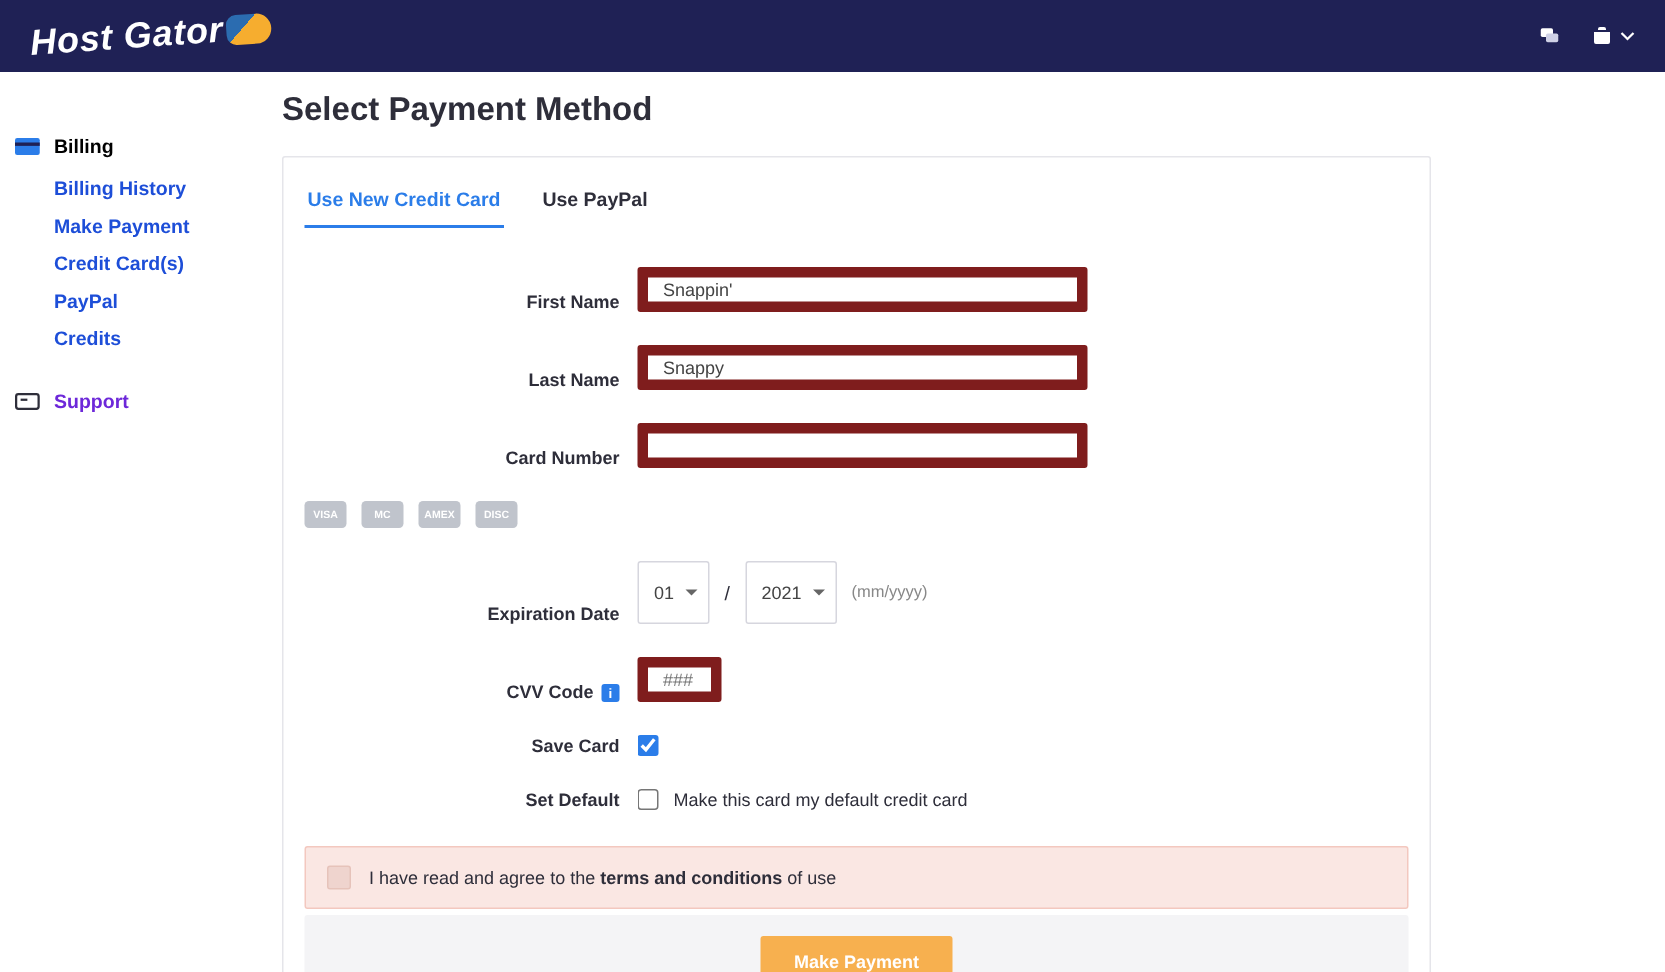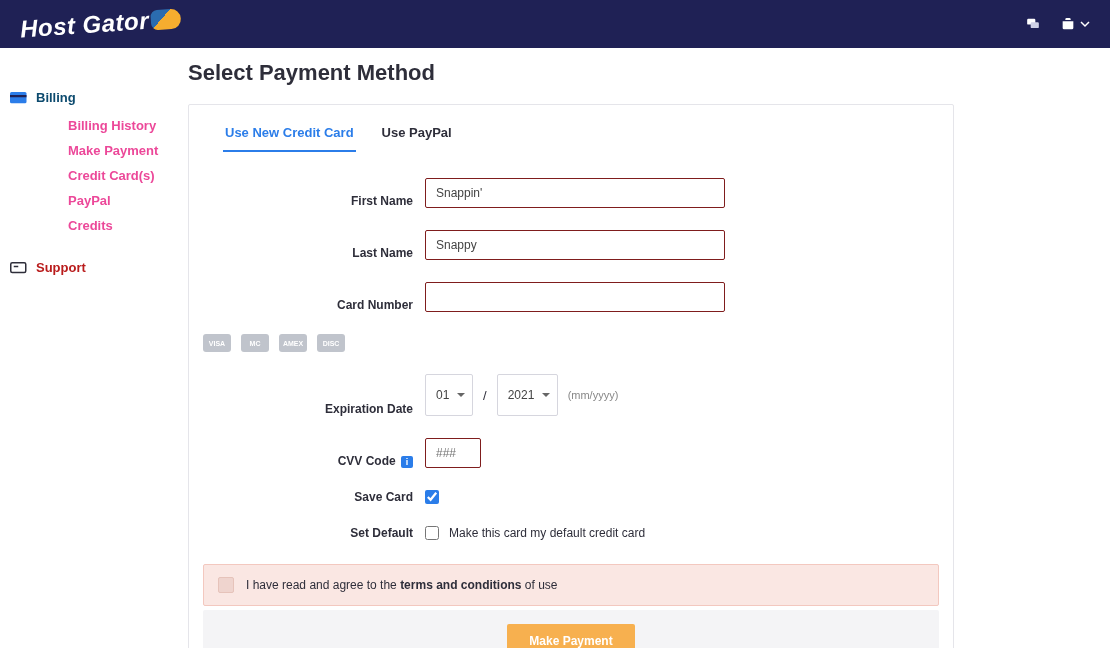--- a/index.html
+++ b/index.html
@@ -4,36 +4,36 @@
 <style>
 * { margin: 0; padding: 0; box-sizing: border-box; }
 body { font-family: -apple-system, BlinkMacSystemFont, "Segoe UI", Arial, sans-serif; font-size: 13px; background: #ffffff; color: #2e2e3a; }
 .topbar { height: 48px; background: #1f2155; display: flex; align-items: center; padding: 0 20px; justify-content: space-between; }
 .logo { color: #fff; font-weight: 900; font-style: italic; font-size: 24px; letter-spacing: 0.5px; transform: rotate(-4deg); display: flex; align-items: center; }
 .logo-img { width: 30px; height: 20px; margin-left: 2px; background: linear-gradient(135deg, #2b6cb0 40%, #f6ad2f 40%); border-radius: 8px 12px 12px 8px; }
 .top-icons { display: flex; gap: 18px; align-items: center; color: #fff; }
 .page { display: flex; }
 .sidebar { width: 170px; padding: 38px 0 0 10px; }
 .side-group { margin-bottom: 18px; }
-.side-head { display: flex; align-items: center; gap: 8px; font-weight: 700; color: #0c4a6e; cursor: pointer; padding: 4px 0; }
-.side-head.muted { color: #b91c1c; }
+.side-head { display: flex; align-items: center; gap: 8px; font-weight: 700; color: #000000; cursor: pointer; padding: 4px 0; }
+.side-head.muted { color: #6d28d9; }
 .side-icon { width: 18px; height: 14px; }
 .side-items { margin-left: 26px; margin-top: 4px; }
-.side-item { padding: 5px 0; font-weight: 600; color: #ec4899; cursor: pointer; margin-left: 32px; }
+.side-item { padding: 5px 0; font-weight: 600; color: #1d4ed8; cursor: pointer; }
 .main { flex: 1; padding: 12px 26px 30px 18px; max-width: 810px; }
 .page-title { font-size: 22px; font-weight: 900; margin-bottom: 18px; color: #2e2e3a; }
 .card { border: 1px solid #e5e5ea; border-radius: 2px; padding: 6px 14px 18px; }
-.tabs { display: flex; gap: 24px; margin-bottom: 28px; padding-top: 6px; margin-left: 20px; }
+.tabs { display: flex; gap: 24px; margin-bottom: 28px; padding-top: 6px; }
 .tab { font-weight: 700; color: #2e2e3a; padding: 8px 2px 10px; cursor: pointer; position: relative; font-size: 13px; }
 .tab.active { color: #2b7de9; }
 .tab.active::after { content: ""; position: absolute; left: 0; right: 0; bottom: -2px; height: 2px; background: #2b7de9; }
 .row { display: flex; align-items: flex-end; margin-bottom: 22px; }
 .lbl { width: 222px; text-align: right; padding-right: 12px; font-size: 12px; font-weight: 600; color: #2e2e3a; }
 .ctl { flex: 1; display: flex; align-items: center; gap: 10px; }
-.txt { width: 300px; height: 30px; border: 1px solid #7f1d1d; border-radius: 2px; padding: 0 10px; color: #444; font-size: 12px; }
+.txt { width: 300px; height: 30px; border: 7px solid #7f1d1d; border-radius: 2px; padding: 0 10px; color: #444; font-size: 12px; }
 .txt.sm { width: 56px; }
 .sel { height: 42px; border: 1px solid #d6d6de; border-radius: 2px; padding: 0 22px 0 10px; font-size: 12px; color: #444; appearance: none; background: #fff; position: relative; }
 .selwrap { position: relative; display: inline-flex; align-items: center; }
 .selwrap::after { content: ""; position: absolute; right: 8px; top: 50%; transform: translateY(-50%); border-left: 4px solid transparent; border-right: 4px solid transparent; border-top: 4px solid #666; pointer-events: none; }
 .cardlogo { width: 28px; height: 18px; background: #c0c4cc; border-radius: 3px; display: inline-flex; align-items: center; justify-content: center; color: #fff; font-size: 7px; font-weight: 700; }
 .hint { font-size: 11px; color: #888; }
 .info-badge { background: #2b7de9; color: #fff; width: 12px; height: 12px; border-radius: 2px; font-size: 9px; display: inline-flex; align-items: center; justify-content: center; margin-left: 2px; font-weight: 700; }
 .agree-box { display: flex; align-items: center; gap: 12px; background: #fae7e3; border: 1px solid #f3c8bf; border-radius: 2px; padding: 12px 14px; margin-top: 24px; margin-bottom: 4px; }
 .agree-square { width: 16px; height: 16px; background: #efd4ce; border-radius: 2px; border: 1px solid #e6c3ba; cursor: pointer; }
 .agree-text { font-size: 12px; }

